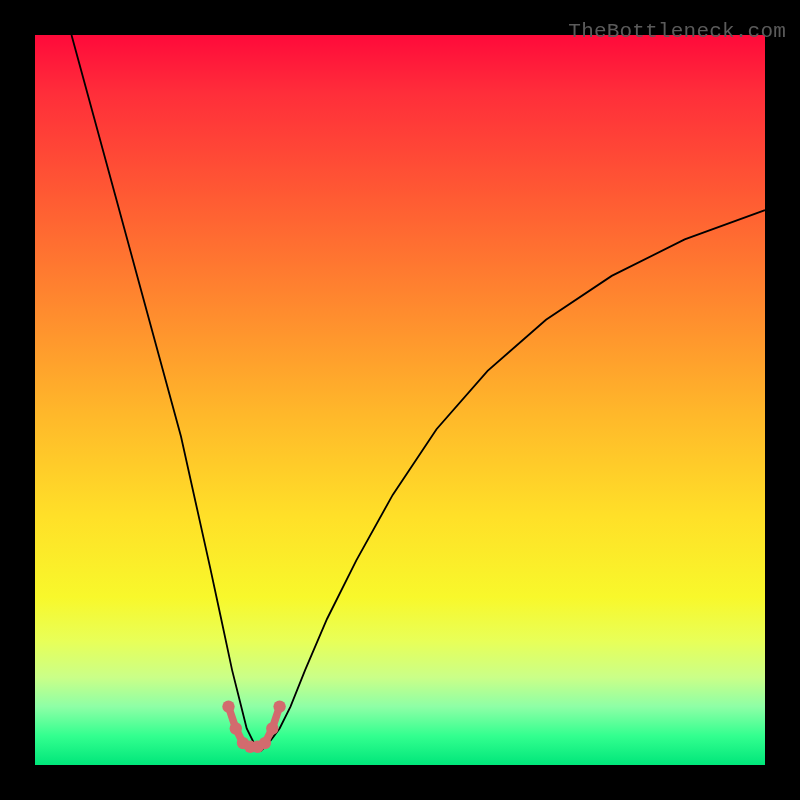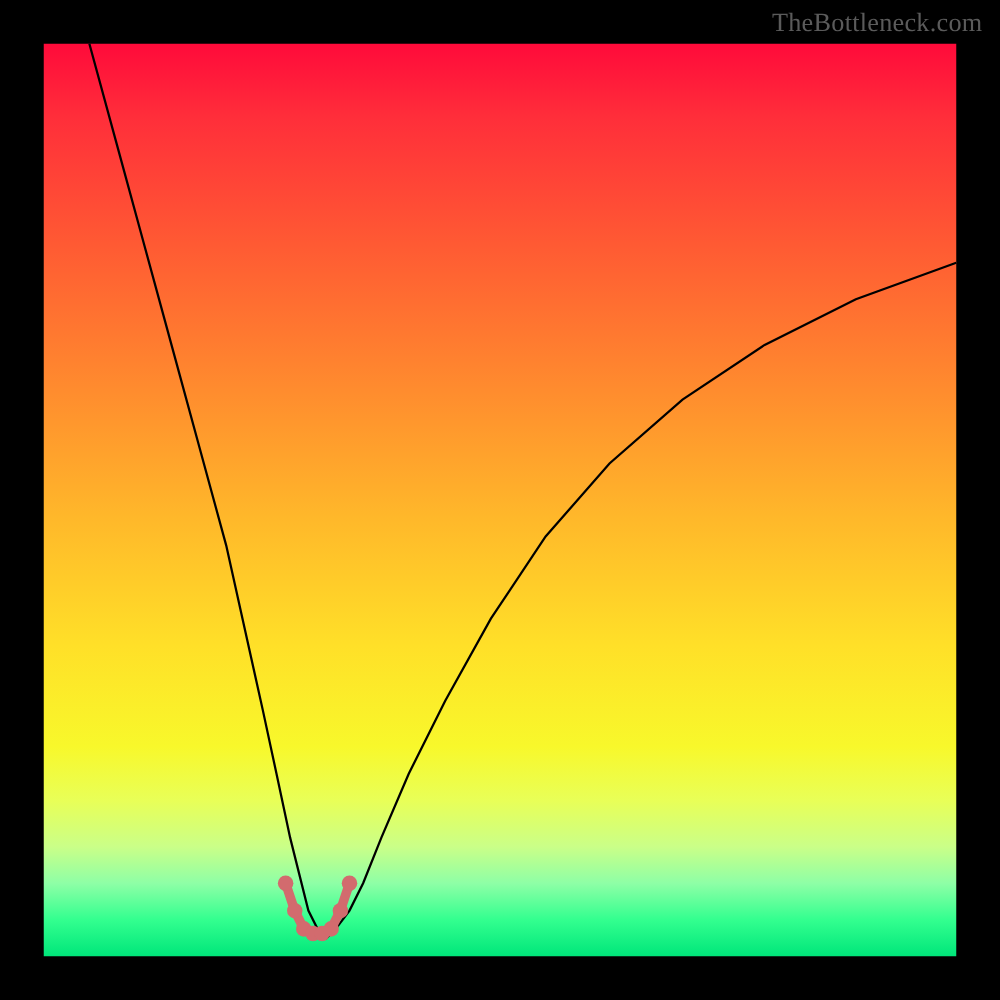--- a/index.html
+++ b/index.html
@@ -25,23 +25,23 @@
       #ffe028 66%,
       #f8f82b 77%,
       #e8ff58 83%,
       #caff88 88%,
       #8effa6 92%,
       #33ff8f 96%,
       #00e67a 100%);
   }
   .watermark {
     position: absolute;
-    top: 6px;
+    top: 20px;
     right: 14px;
-    font-family: Liberation Serif, serif;
+    font-family: Liberation Mono, monospace;
     font-size: 21px;
     color: #5b5b5b;
     letter-spacing: 0.2px;
   }
   svg.curve {
     position: absolute;
     left: 0;
     top: 0;
     width: 730px;
     height: 730px;

